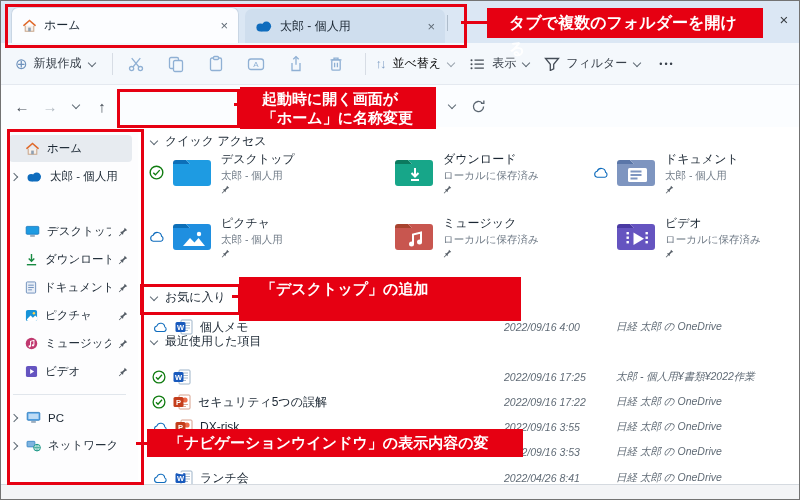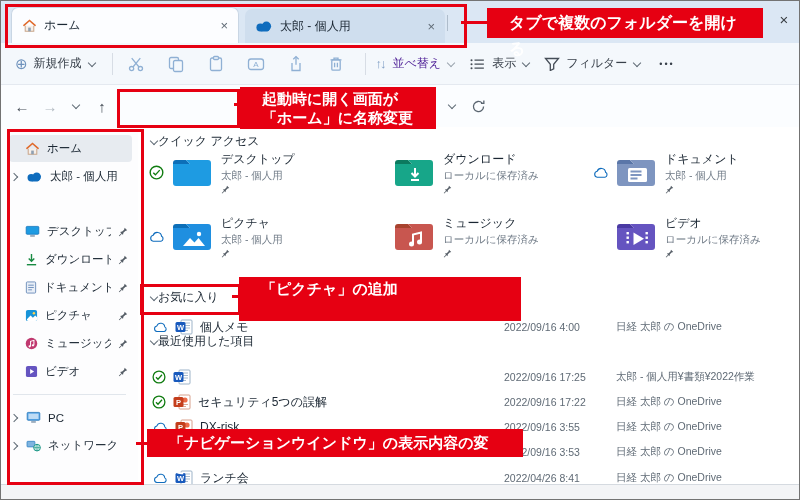--- a/index.html
+++ b/index.html
@@ -13,21 +13,21 @@
   .tab .tclose{color:#5f6a75;font-size:13px;cursor:default;}
   .newtab{position:absolute;left:452px;top:10px;width:24px;height:24px;line-height:24px;text-align:center;color:#444;font-size:16px;}
   .tabsep{position:absolute;left:446px;top:14px;width:1px;height:16px;background:#aebccb;}
   .winclose{position:absolute;left:770px;top:6px;width:26px;height:26px;line-height:26px;text-align:center;color:#3a3f44;font-size:15px;}
   
   .toolbar{position:absolute;left:0;top:42px;right:0;height:42px;background:#f4f8fc;border-bottom:1px solid #e4e9f0;display:flex;align-items:center;padding-left:14px;box-sizing:border-box;}
   .tbtn{display:flex;align-items:center;gap:6px;margin-right:14px;color:#39414b;}
   .tbtn .big{font-size:15px;color:#6f93bd;}
   .tsep{width:1px;height:22px;background:#d7dde5;margin:0 10px 0 2px;}
   .ticon{width:26px;height:26px;display:flex;align-items:center;justify-content:center;margin-right:14px;}
-  .muted{color:#4c1d95;}
+  .muted{color:#000000;}
   .sortglyph{color:#7f9dc4;font-size:13px;letter-spacing:-2px;margin-right:2px;}
   .more{letter-spacing:2px;font-size:9px;color:#39414b;margin-left:4px;}
   
   .chd,.chr{width:8px;height:8px;display:inline-block;position:relative;color:#5f6a75;}
   .chd::before{content:"";position:absolute;left:1px;top:0;width:5px;height:5px;border-right:1.4px solid currentColor;border-bottom:1.4px solid currentColor;transform:rotate(45deg);}
   .chr::before{content:"";position:absolute;left:0;top:1px;width:5px;height:5px;border-right:1.4px solid currentColor;border-bottom:1.4px solid currentColor;transform:rotate(-45deg);}
   
   .addrbar{position:absolute;left:0;top:84px;right:0;height:42px;background:#fbfdff;border-bottom:1px solid #e4e9f0;}
   .navg{position:absolute;top:0;height:42px;display:flex;align-items:center;justify-content:center;width:26px;font-size:15px;color:#454d57;}
   .crumb{position:absolute;left:124px;top:93px;height:24px;display:flex;align-items:center;gap:5px;padding:0 4px;background:#fff;}
@@ -39,31 +39,31 @@
   .sidebar{position:absolute;left:0;top:126px;width:137px;bottom:14px;background:#fdfdfe;}
   .sitem{display:flex;align-items:center;gap:7px;height:27px;margin:1px 6px 1px 8px;padding-left:16px;border-radius:4px;position:relative;}
   .sitem.exp{padding-left:2px;}
   .sitem.sel{background:#e7ebf0;}
   .sitem .slabel{flex:1;white-space:nowrap;overflow:hidden;font-size:11.5px;}
   .sitem .spin{margin-right:4px;display:flex;}
   .sgap{height:26px;}
   .sdiv{border-top:1px solid #e1e6ec;margin:9px 12px;}
   
   .content{position:absolute;left:137px;top:126px;right:0;bottom:14px;background:#fff;}
-  .sechead{position:absolute;display:flex;align-items:center;font-size:12px;color:#1b2733;}
+  .sechead{position:absolute;display:flex;align-items:center;gap:7px;font-size:12px;color:#1b2733;}
   .tilerow{position:absolute;left:10px;display:flex;}
   .tile{width:222px;display:flex;align-items:center;gap:6px;}
   .tstat{width:17px;display:flex;justify-content:center;}
   .ttxt{display:flex;flex-direction:column;gap:1px;}
   .tname{font-size:12px;color:#1b2733;}
   .tsub{font-size:10.5px;color:#6f7a86;}
   .tpin{margin-top:1px;display:flex;}
   .frow{position:absolute;left:0;right:6px;height:24px;display:grid;grid-template-columns:352px 112px 1fr;align-items:center;padding-left:14px;}
   .fname{display:flex;align-items:center;gap:7px;font-size:12px;color:#1b2733;overflow:hidden;white-space:nowrap;}
-  .fdate,.floc{font-size:10.5px;color:#5f6a75;white-space:nowrap;}
+  .fdate,.floc{font-size:10.5px;color:#5f6a75;white-space:nowrap;font-style:italic;}
   
   .redbox{position:absolute;border:3px solid #e60012;z-index:25;pointer-events:none;}
   .conn{position:absolute;background:#e60012;z-index:26;}
   .ann{position:absolute;background:#e60012;color:#fff;font-weight:bold;z-index:30;padding:2px 22px;box-sizing:border-box;}
   .ann .l{display:block;}
   
   .bstrip{position:absolute;left:0;right:0;bottom:0;height:14px;background:#f3f4f6;border-top:1px solid #d5dae0;}
 </style>
 </head>
 <body>
@@ -570,20 +570,20 @@
   <div class="redbox" style="left:116px;top:88px;width:117px;height:33px"></div>
   <div class="conn" style="left:233px;top:102px;width:6px;height:3px"></div>
   <div class="ann" style="left:239px;top:86px;width:196px;height:42px;font-size:15px;line-height:19px">
     <span class="l">起動時に開く画面が</span>
     <span class="l">「ホーム」に名称変更</span>
   </div>
 
   <div class="redbox" style="left:139px;top:283px;width:95px;height:25px"></div>
   <div class="conn" style="left:231px;top:294px;width:8px;height:3px"></div>
   <div class="ann" style="left:238px;top:276px;width:282px;height:44px;font-size:15px;line-height:20px">
-    <span class="l">「ピクチャ」の追加</span>
+    <span class="l">「デスクトップ」の追加</span>
   </div>
 
   <div class="redbox" style="left:6px;top:128px;width:131px;height:350px"></div>
   <div class="conn" style="left:135px;top:441px;width:11px;height:3px"></div>
   <div class="ann" style="left:146px;top:428px;width:376px;height:28px;font-size:15px;line-height:24px">「ナビゲーションウインドウ」の表示内容の変更</div>
 
 </div>
 
 </body></html>

